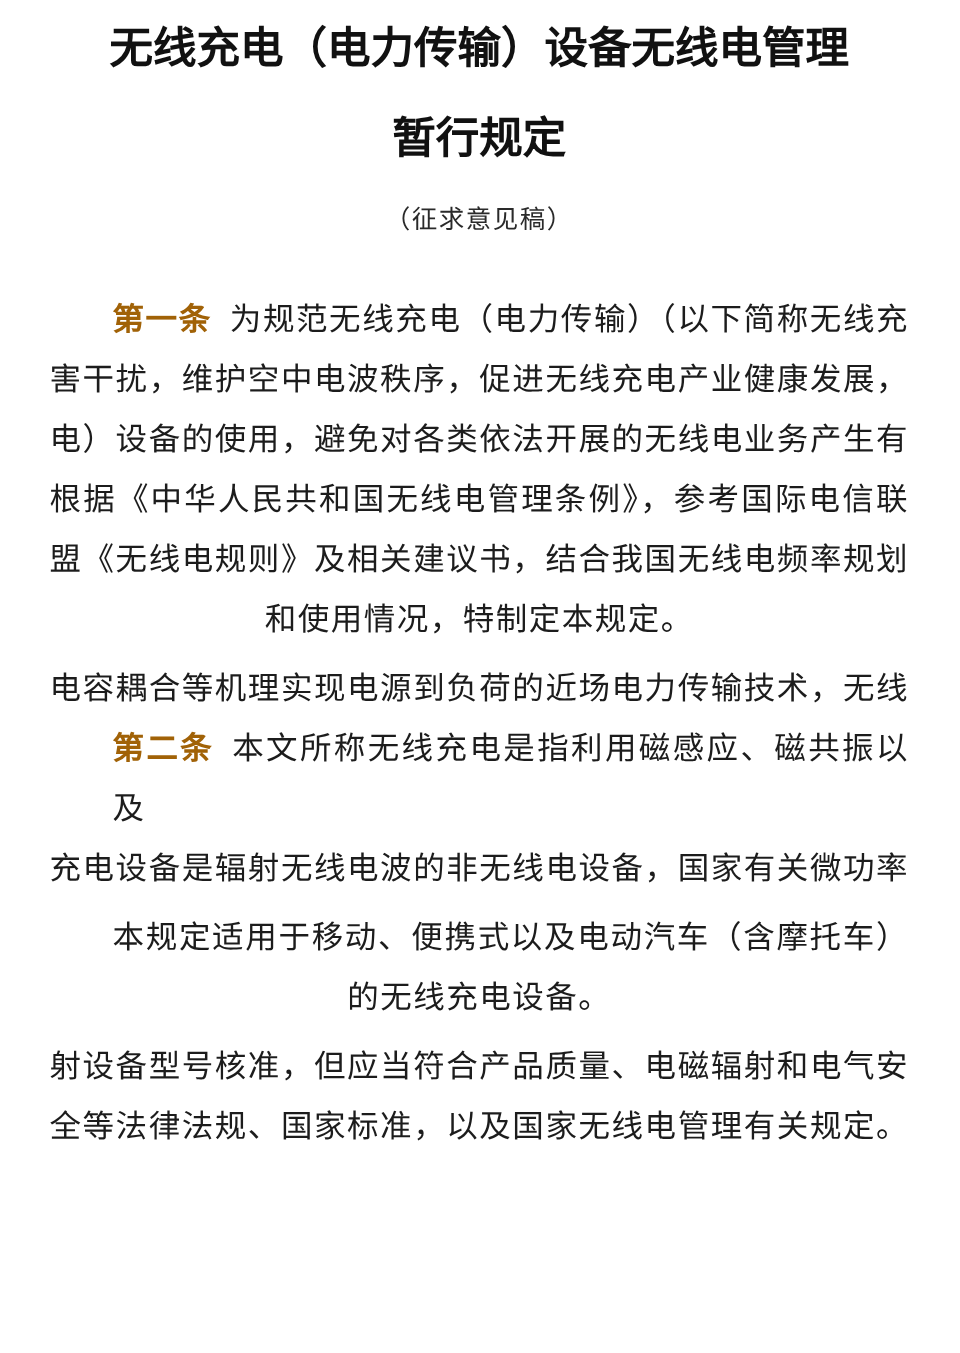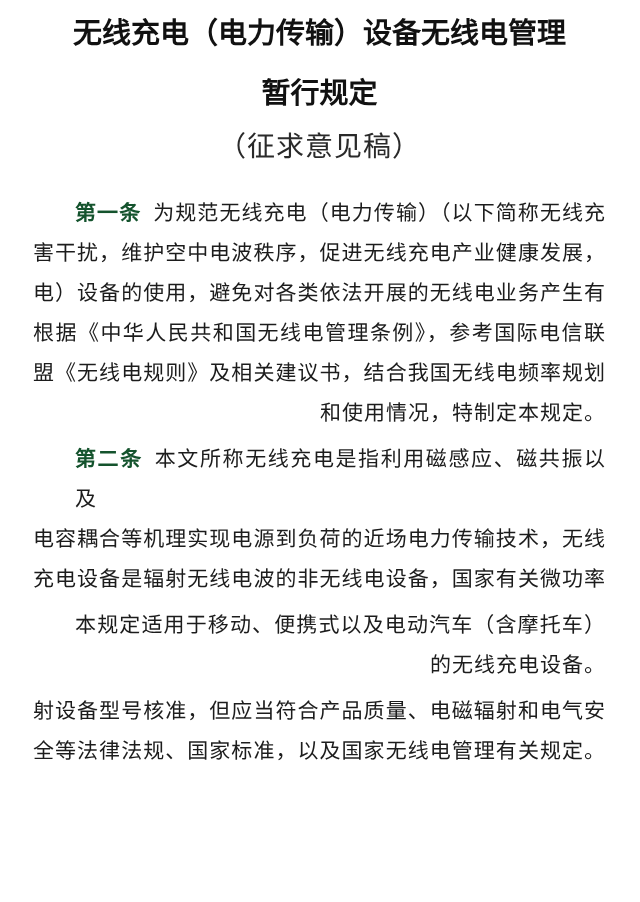--- a/index.html
+++ b/index.html
@@ -23,70 +23,70 @@
     font-size: 29px;
     font-weight: bold;
     line-height: 38px;
     text-align: center;
     color: #111111;
   }
   .title-1 { margin-top: 14px; }
   .title-2 { margin-top: 22px; }
   .subtitle {
     margin-top: 20px;
-    font-size: 28px;
+    font-size: 17px;
     line-height: 30px;
     text-align: center;
     letter-spacing: 1px;
     color: #2a2a2a;
   }
   .doc-body {
     margin-top: 31px;
     font-size: 21px;
     color: #1c1c1c;
   }
   .paragraph { margin: 0; }
   .paragraph + .paragraph { margin-top: 6px; }
   .line {
     line-height: 40px;
     letter-spacing: 1px;
     white-space: nowrap;
-    text-align: right;
+    text-align: center;
   }
   .line.justify {
     white-space: normal;
     text-align: justify;
     text-align-last: justify;
   }
   .line.indent { padding-left: 42px; }
   .article-no {
     font-weight: bold;
     margin-right: 12px;
-    color: #14532d;
+    color: #a16207;
   }
 </style>
 </head>
 <body>
 
 <div class="page">
   <h1 class="title title-1">无线充电（电力传输）设备无线电管理</h1>
   <h1 class="title title-2">暂行规定</h1>
   <div class="subtitle">（征求意见稿）</div>
   <div class="doc-body">
       <div class="paragraph">
         <div class="line indent justify"><span class="article-no">第一条</span><span>为规范无线充电（电力传输）（以下简称无线充</span></div>
         <div class="line justify"><span>害干扰，维护空中电波秩序，促进无线充电产业健康发展，</span></div>
         <div class="line justify"><span>电）设备的使用，避免对各类依法开展的无线电业务产生有</span></div>
         <div class="line justify"><span>根据《中华人民共和国无线电管理条例》，参考国际电信联</span></div>
         <div class="line justify"><span>盟《无线电规则》及相关建议书，结合我国无线电频率规划</span></div>
         <div class="line"><span>和使用情况，特制定本规定。</span></div>
       </div>
       <div class="paragraph">
+        <div class="line justify"><span>电容耦合等机理实现电源到负荷的近场电力传输技术，无线</span></div>
         <div class="line indent justify"><span class="article-no">第二条</span><span>本文所称无线充电是指利用磁感应、磁共振以及</span></div>
-        <div class="line justify"><span>电容耦合等机理实现电源到负荷的近场电力传输技术，无线</span></div>
         <div class="line justify"><span>充电设备是辐射无线电波的非无线电设备，国家有关微功率</span></div>
       </div>
       <div class="paragraph">
         <div class="line indent justify"><span>本规定适用于移动、便携式以及电动汽车（含摩托车）</span></div>
         <div class="line"><span>的无线充电设备。</span></div>
       </div>
       <div class="paragraph">
         <div class="line justify"><span>射设备型号核准，但应当符合产品质量、电磁辐射和电气安</span></div>
         <div class="line justify"><span>全等法律法规、国家标准，以及国家无线电管理有关规定。</span></div>
       </div>

